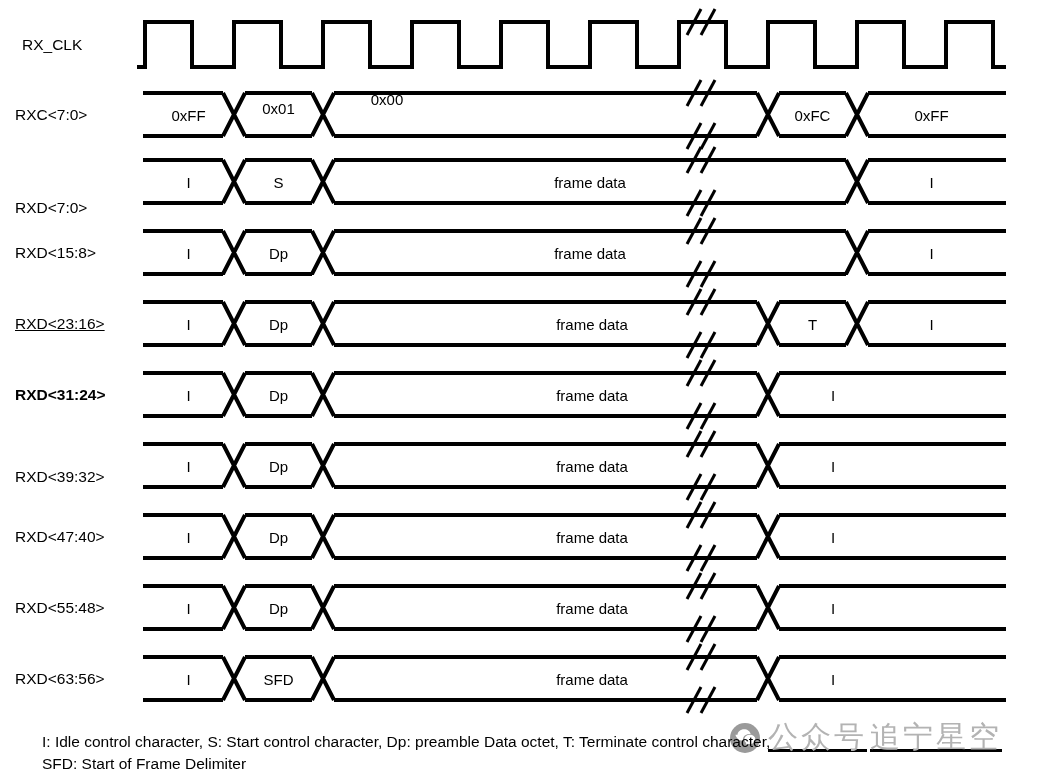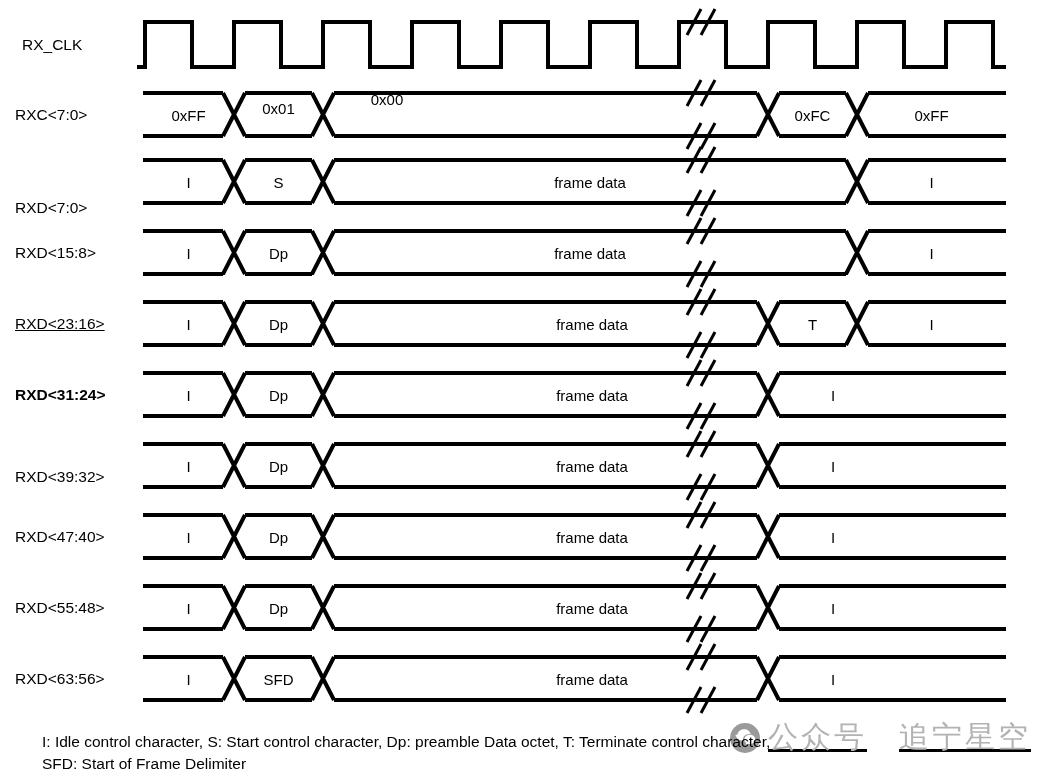--- a/index.html
+++ b/index.html
@@ -20,21 +20,21 @@
     position:absolute;left:42px;top:731px;font-size:15.5px;color:#000;
     line-height:21.5px;z-index:4;white-space:nowrap;
   }
   .watermark{
     position:absolute;left:728px;top:719px;display:flex;align-items:center;
     z-index:3;
     text-decoration:underline;
   }
   .wm-text{font-size:30px;letter-spacing:3px;white-space:nowrap;line-height:36px;}
   .wm-prefix{margin-left:6px;}
-  .wm-name{margin-left:32px;text-align:right;}
+  .wm-name{margin-left:3px;text-align:right;}
 </style>
 </head>
 <body>
 
 <div class="stage" id="stage">
 
   <svg class="wave" id="wave" width="1040" height="784">
       <path d="M 137 67 L 145 67 L 145 22 L 192 22 L 192 67 L 234 67 L 234 22 L 281 22 L 281 67 L 323 67 L 323 22 L 370 22 L 370 67 L 412 67 L 412 22 L 459 22 L 459 67 L 501 67 L 501 22 L 548 22 L 548 67 L 590 67 L 590 22 L 637 22 L 637 67 L 679 67 L 679 22 L 726 22 L 726 67 L 768 67 L 768 22 L 815 22 L 815 67 L 857 67 L 857 22 L 904 22 L 904 67 L 946 67 L 946 22 L 993 22 L 993 67 L 1006 67" fill="none" stroke="#000000" stroke-width="4"></path>
       <path d="M 687 35 L 701 9" fill="none" stroke="#000000" stroke-width="3"></path>
       <path d="M 701 35 L 715 9" fill="none" stroke="#000000" stroke-width="3"></path>

